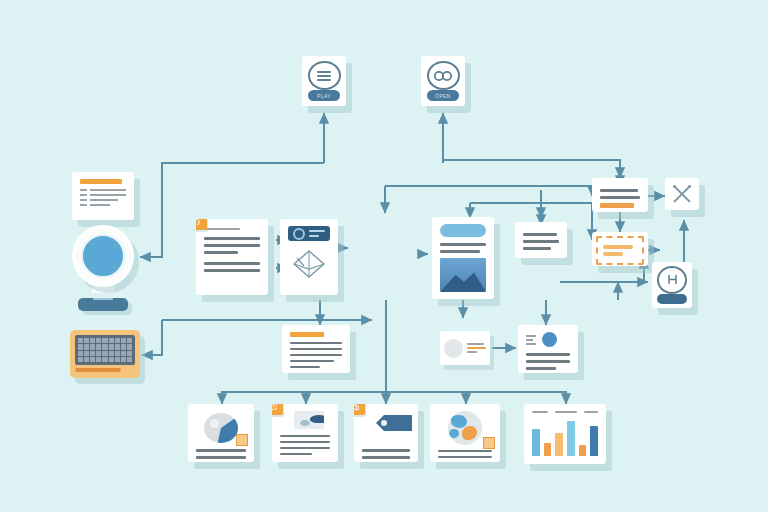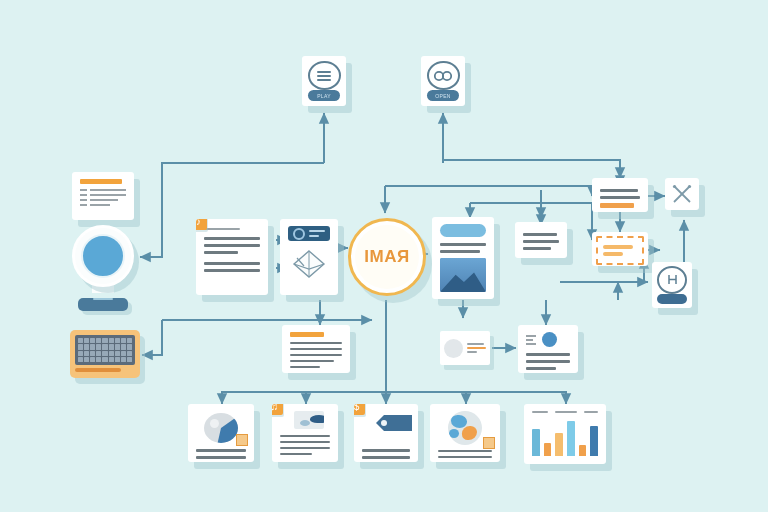--- a/index.html
+++ b/index.html
@@ -306,25 +306,20 @@
       </div>
       <svg class="origami" viewBox="0 0 34 30" style="margin:8px auto 0;display:block;">
         <path d="M17,2 L32,15 L17,28 L2,15 Z" fill="#fbfdfd" stroke="#7d9aa8" stroke-width="1.4"></path>
         <path d="M2,15 L17,20 L32,15" fill="none" stroke="#7d9aa8" stroke-width="1.2"></path>
         <path d="M17,2 L17,28" stroke="#7d9aa8" stroke-width="1" fill="none"></path>
         <path d="M5,9 L12,17" stroke="#7d9aa8" stroke-width="1.2" fill="none"></path>
       </svg>
     </div>
   </div>
 
-  <div class="node" style="left:348px;top:218px;">
-    <div class="hub">
-        <span>IMAЯ</span>
-      </div>
-  </div>
 
   <div class="node" style="left:432px;top:217px;">
     <div class="card pad" style="width:62px;height:82px;">
       <div class="headpill"></div>
       <div class="line dark" style="margin-top:6px;"></div>
       <div class="line dark" style="width:40px;"></div>
       <div class="imgblock" style="height:34px;margin-top:5px;">
         <div class="sky"></div>
           <div class="mount"></div>
       </div>

